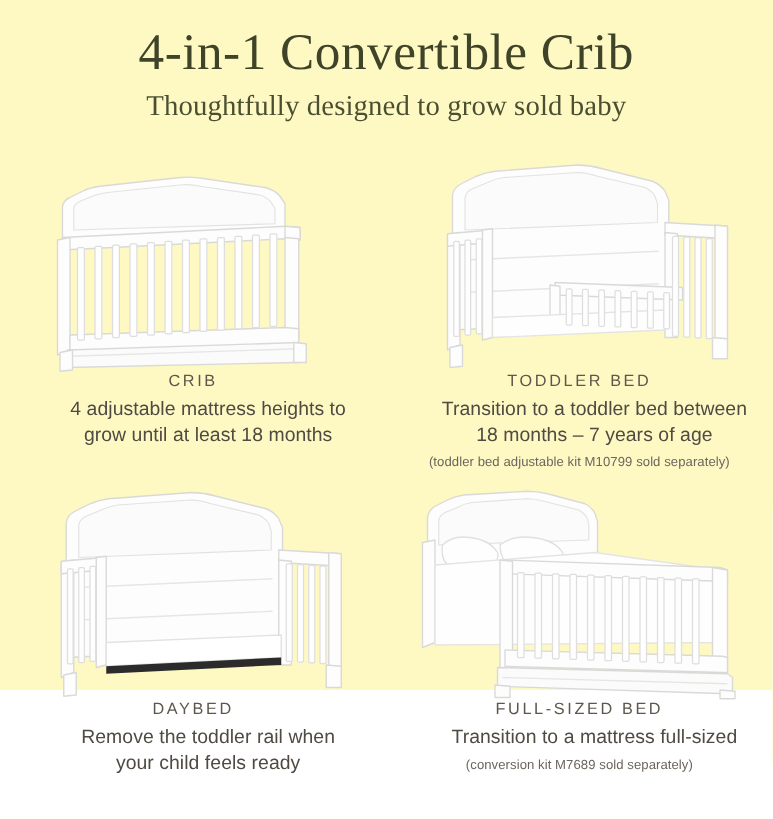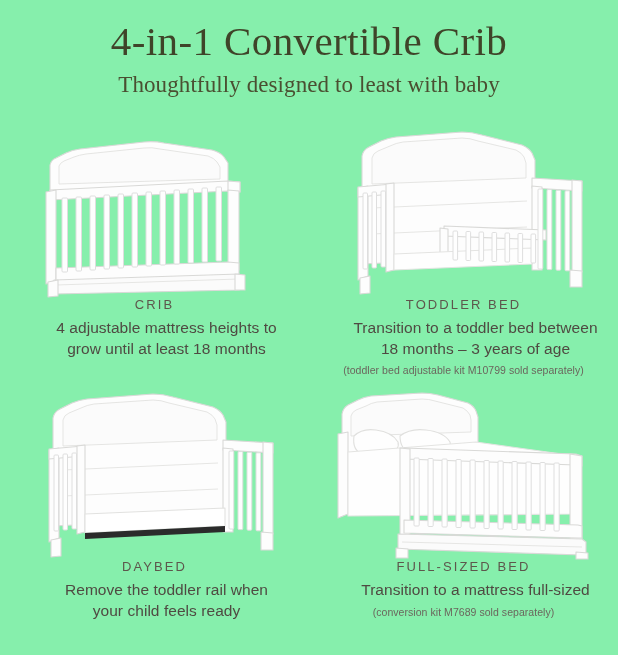--- a/index.html
+++ b/index.html
@@ -1,20 +1,20 @@
 <!DOCTYPE html>
 <html><head>
 <meta charset="utf-8">
 <style>
   html,body{margin:0;padding:0;}
   body{
     width:618px;height:655px;background:#ffffff;overflow:hidden;
     font-family:"Liberation Sans",sans-serif;
   }
-  .page{position:relative;width:618px;height:655px;background:#86efac;}
+  .page{position:relative;width:618px;height:552px;background:#fef9c3;}
 
   
   .header{text-align:center;padding-top:18px;}
   .title{
     font-family:"Liberation Serif",serif;
     font-size:41px;line-height:46px;color:#3f4429;
     font-weight:400;letter-spacing:.4px;margin:0;
   }
   .subtitle{
     font-family:"Liberation Serif",serif;
@@ -47,21 +47,21 @@
     letter-spacing:.05px;
   }
 </style>
 </head>
 <body>
 
 <div class="page">
 
   <div class="header">
     <h1 class="title">4-in-1 Convertible Crib</h1>
-    <p class="subtitle">Thoughtfully designed to least with baby</p>
+    <p class="subtitle">Thoughtfully designed to grow sold baby</p>
   </div>
 
   <div class="grid">
 
     <div class="cell">
       <div class="art">
         <svg width="245" height="168" viewBox="0 0 245 168">
           <g fill="#fdfdfd" stroke="#d9d9d7" stroke-width="1.1" stroke-linejoin="round">
 
             <path d="M18 62 L18 35 Q19 30 24 28 L34 23 Q40 20 48 19 L112 12 Q122 11 132 13 L180 20 Q188 22 192 27 L196 33 L196 52 L18 62 Z"></path>
@@ -158,21 +158,21 @@
             <rect x="156" y="102.5" width="4.6" height="29" rx="1"></rect>
             <rect x="169" y="103" width="4.6" height="29" rx="1"></rect>
             <rect x="182" y="103.5" width="4.6" height="29" rx="1"></rect>
             <rect x="195" y="104" width="4.6" height="29" rx="1"></rect>
           </g>
         </svg>
       </div>
       <div class="cap">
         <p class="cap-label">TODDLER BED</p>
         <p class="cap-line">Transition to a toddler bed between</p>
-        <p class="cap-line">18 months – 3 years of age</p>
+        <p class="cap-line">18 months – 7 years of age</p>
         <p class="cap-fine">(toddler bed adjustable kit M10799 sold separately)</p>
       </div>
     </div>
 
     <div class="cell">
       <div class="art">
         <svg width="255" height="168" viewBox="0 0 255 168">
           <g fill="#fdfdfd" stroke="#d9d9d7" stroke-width="1.1" stroke-linejoin="round">
             <path d="M26 58 L26 26 Q27 20 33 17 L45 11 Q52 8 60 7 L126 2 Q136 2 146 5 L186 15 Q193 18 196 23 L199 30 L199 126 L26 134 Z"></path>
             <path d="M36 50 L36 28 Q37 23 42 21 L54 16 Q60 13 67 12 L126 8 Q134 8 142 11 L180 20 Q186 23 188 27 L190 33 L190 48 L36 54 Z" fill="#fbfbfb" stroke="#e2e2e0" stroke-width="0.9"></path>

